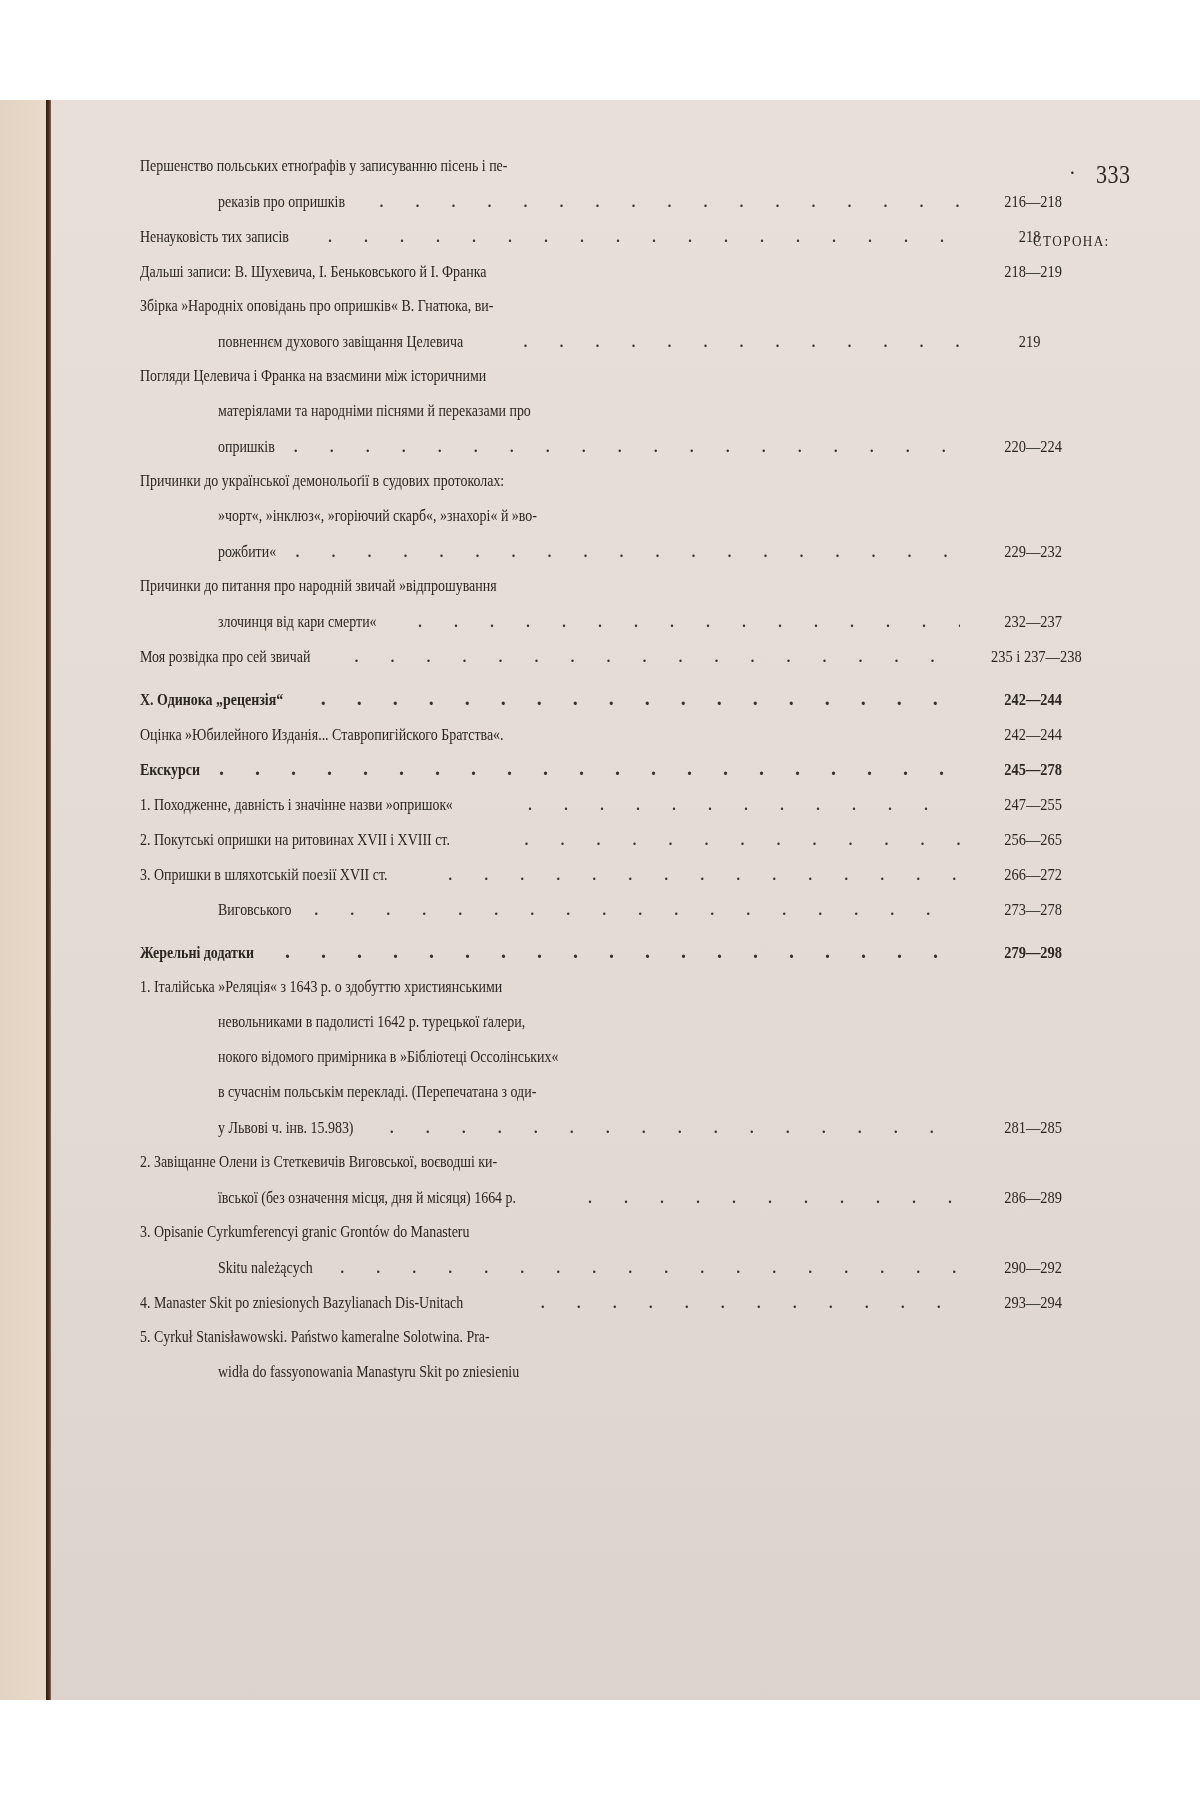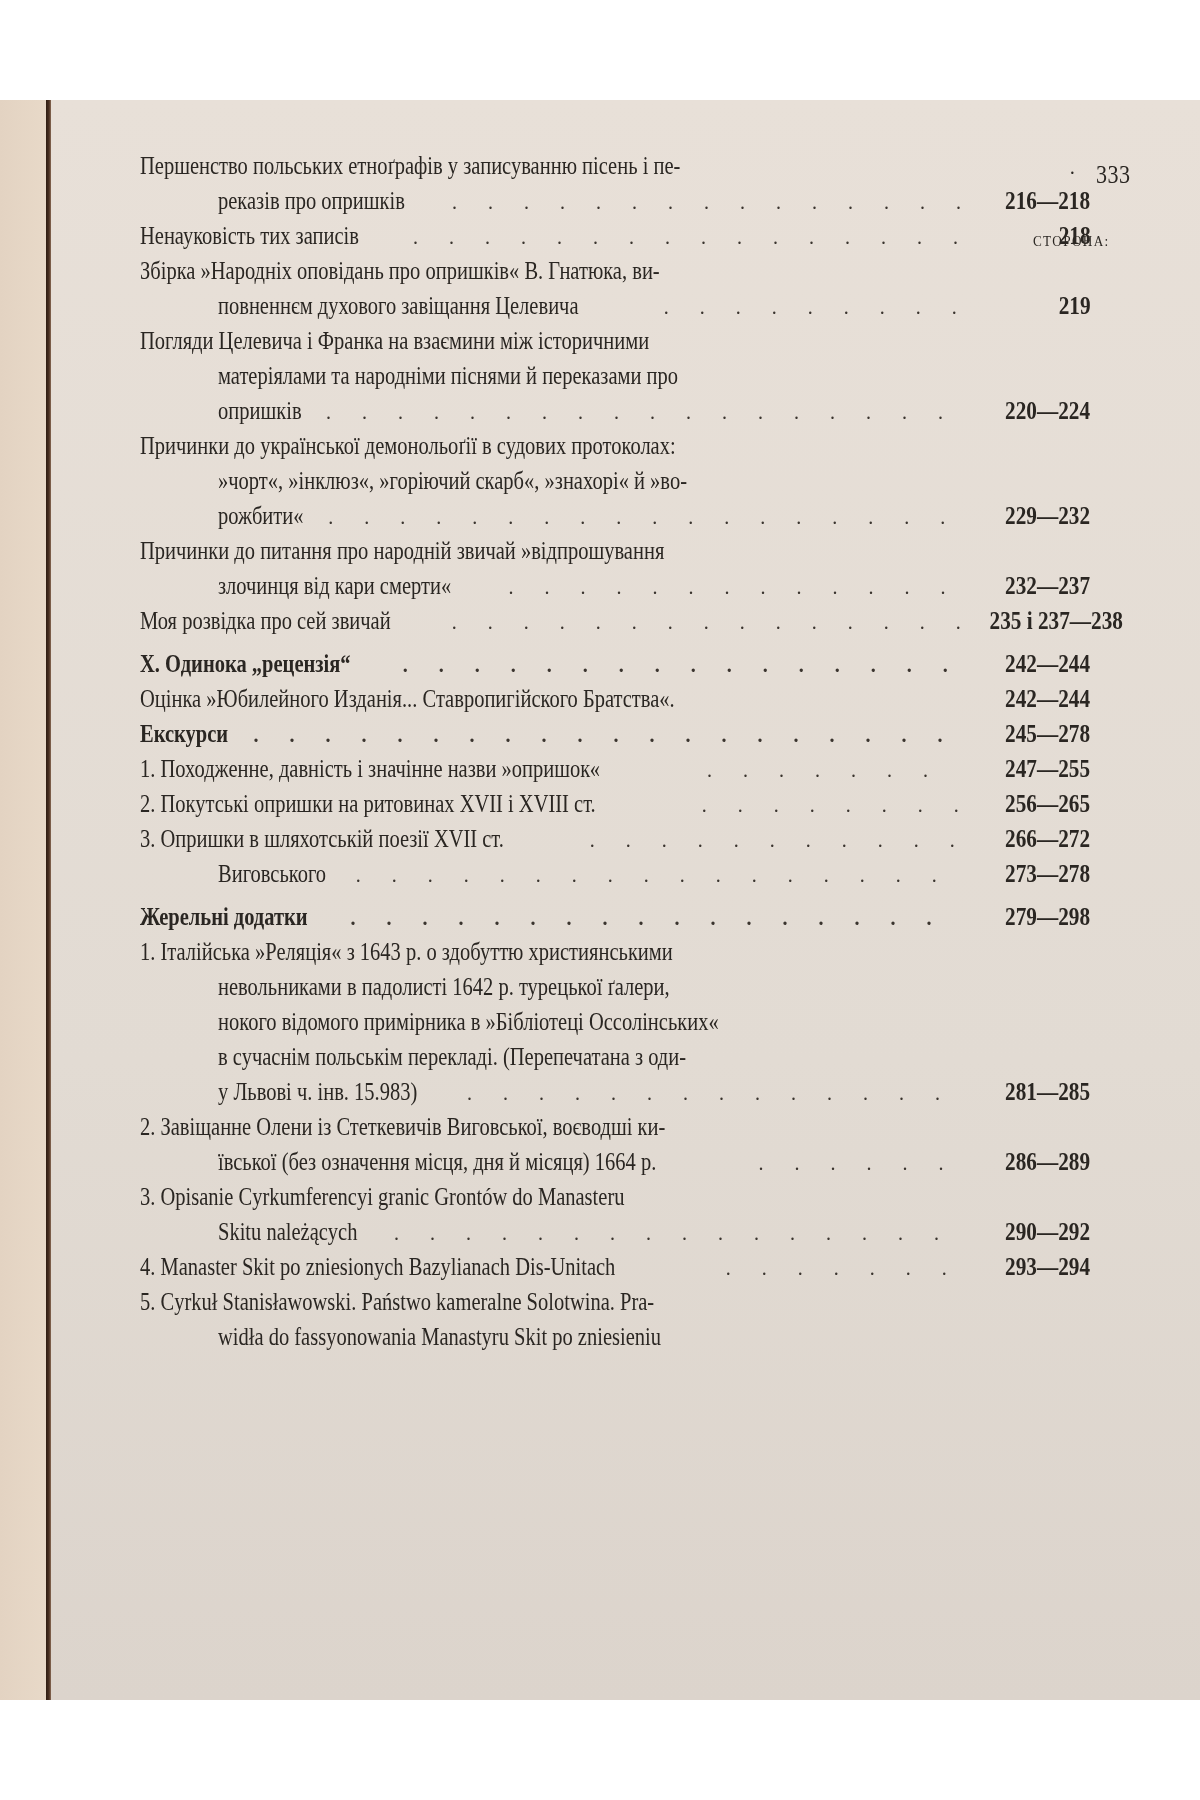--- a/index.html
+++ b/index.html
@@ -5,27 +5,27 @@
   html, body { margin: 0; padding: 0; background: #ffffff; }
   body { width: 1200px; height: 1800px; position: relative; overflow: hidden; font-family: "Liberation Serif", "DejaVu Serif", serif; color: #2a2622; }
   .photo { position: absolute; left: 0; top: 100px; width: 1200px; height: 1600px; background: linear-gradient(90deg, #e6d8c9 0%, #e9ddd0 3.5%, #e8dfd6 10%, #e4dcd4 50%, #ddd5cd 100%); overflow: hidden; }
   .left-page { position: absolute; left: 0; top: 0; width: 46px; height: 1600px; background: linear-gradient(90deg, #e3d3c2, #e8d9c8); }
   .spine { position: absolute; left: 46px; top: 0; width: 5px; height: 1600px; background: linear-gradient(90deg, #2e1c12, #4a3022 60%, #8a6b55); }
   .page { position: absolute; left: 51px; top: 0; width: 1149px; height: 1600px; background: linear-gradient(180deg, #e8e0d8 0%, #e2dbd3 60%, #dcd4cc 100%); }
   .page-number { position: absolute; left: 1045px; top: 60px; font-size: 26px; letter-spacing: 0.5px; transform: scaleX(0.85); transform-origin: left; }
   .dot-mark { position: absolute; left: 1018px; top: 62px; font-size: 20px; }
   .col-label { position: absolute; left: 982px; top: 133px; font-size: 15px; letter-spacing: 1.5px; transform: scaleX(0.88); transform-origin: left; }
   .toc { position: absolute; left: 140px; top: 148px; width: 950px; }
-  .entry { position: relative; font-size: 25px; line-height: 35px; }
+  .entry { position: relative; font-size: 17px; line-height: 35px; }
   .line { display: flex; white-space: nowrap; height: 35px; align-items: baseline; }
   .txt { transform: scaleX(0.82); transform-origin: left; display: inline-block; white-space: nowrap; }
   .cont { padding-left: 78px; }
   .leader { flex: 1; overflow: hidden; white-space: nowrap; color: #3a342e; letter-spacing: 13px; margin: 0 6px; font-size: 20px; }
   .leader::before { content: ". . . . . . . . . . . . . . . . . . . . . . . . . . . . . . . . . . . . . . . . . . . . . . . . . . . ."; }
-  .pages { width: 124px; text-align: right; display: inline-block; white-space: nowrap; font-weight: bold; }
+  .pages { width: 124px; text-align: center; display: inline-block; white-space: nowrap; }
   .pages span { display: inline-block; transform: scaleX(0.85); transform-origin: right; }
   .bold { font-weight: bold; }
   .gap { height: 8px; }
 </style>
 </head>
 <body>
 
 <div class="photo">
   <div class="left-page"></div>
   <div class="spine"></div>
@@ -49,20 +49,27 @@
     </div>
     <div class="entry">
       <div class="line">
         <span class="txt">Ненауковість тих записів</span>
         <span class="leader"></span>
         <span class="pages"><span>218</span></span>
       </div>
     </div>
     <div class="entry">
       <div class="line">
+        <span class="txt">Дальші записи: В. Шухевича, І. Беньковського й І. Франка</span>
+        <span class="leader" style="visibility: hidden;"></span>
+        <span class="pages"><span>218—219</span></span>
+      </div>
+    </div>
+    <div class="entry">
+      <div class="line">
         <span class="txt">Збірка »Народніх оповідань про опришків« В. Гнатюка, ви-</span>
       </div>
       <div class="line cont">
         <span class="txt">повненнєм духового завіщання Целевича</span>
         <span class="leader"></span>
         <span class="pages"><span>219</span></span>
       </div>
     </div>
     <div class="entry">
       <div class="line">

